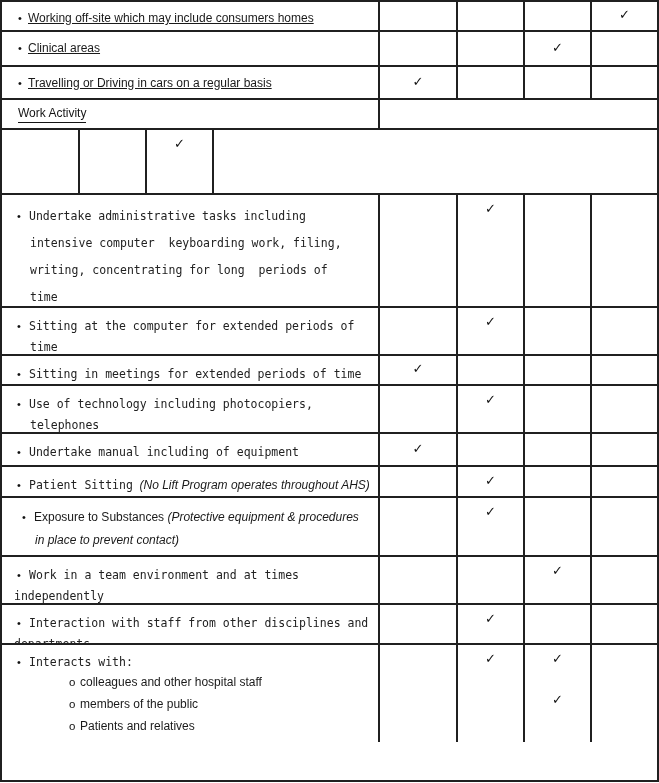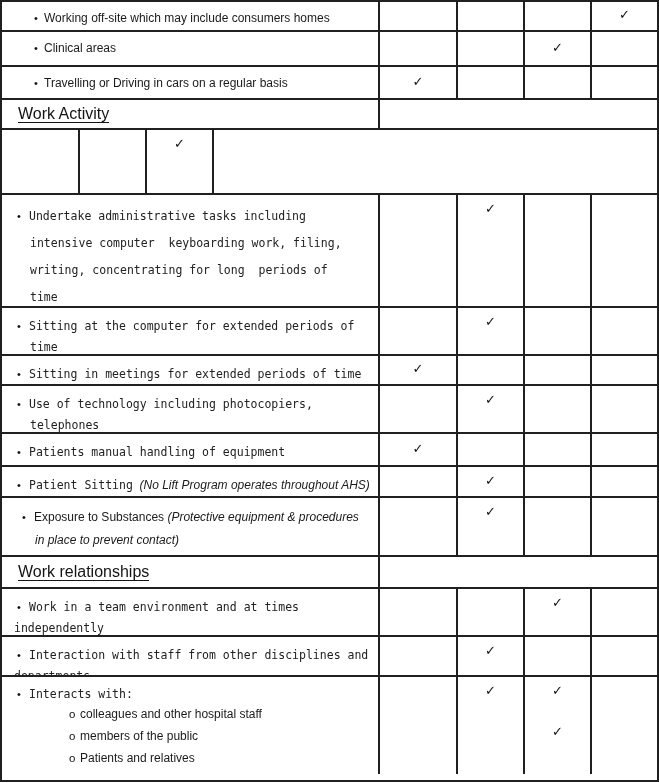--- a/index.html
+++ b/index.html
@@ -25,34 +25,34 @@
   }
   .mark.center{top:50%;transform:translate(-50%,-58%);}
   .line{white-space:pre;}
   .seg.mono{font-family:"DejaVu Sans Mono",monospace;font-size:11.5px;color:#222;}
   .seg.sans{font-family:"Liberation Sans",sans-serif;font-size:12px;color:#1a1a1a;}
   .seg.italic{font-family:"Liberation Sans",sans-serif;font-size:12px;font-style:italic;color:#1a1a1a;}
   
   .mono-row{padding-left:15px;}
   .mono-row .line{line-height:20px;}
   .mono-row.spacing-wide .line{line-height:25px;}
-  .sans-row{padding-left:32px;}
+  .sans-row{padding-left:16px;text-decoration:underline;}
   .sans-row .line{line-height:16px;}
   .sans2-row{padding-left:20px;}
   .sans2-row .line{line-height:22px;}
   .bullet{display:inline-block;width:12px;font-size:11px;color:#111;
     font-family:"Liberation Sans",sans-serif;}
   .sans-row .bullet{width:10px;}
   .cont.hang{padding-left:13px;}
   .cont.flush{margin-left:-3px;}
   .cont.hang-sans{padding-left:13px;}
   
   .section-cell{padding:0 0 0 16px;display:flex;align-items:center;}
   .section-label{
-    font-family:"Liberation Sans",sans-serif;font-size:16px;color:#141414;
+    font-family:"Liberation Sans",sans-serif;font-size:12px;color:#141414;
     border-bottom:1.5px solid #141414;padding-bottom:1px;line-height:15px;text-align:right;
   }
   
   .sub-line{white-space:pre;line-height:22px;padding-left:52px;
     font-family:Liberation Sans, sans-serif;font-size:12px;color:#1a1a1a;}
   .sub-marker{display:inline-block;width:11px;font-size:11.5px;color:#111;}
   .row16 .line{line-height:18px;}
 </style>
 </head>
 <body>
@@ -149,21 +149,21 @@
       </div>
       <div class="cell check-cell c1"></div>
       <div class="cell check-cell c2">
         <span class="mark" style="top: 7px;">✓</span>
       </div>
       <div class="cell check-cell c3"></div>
       <div class="cell check-cell c4"></div>
     </div>
     <div class="row row10" style="height: 33px;">
       <div class="cell main mono-row">
-        <div class="line first"><span class="bullet">•</span><span class="seg mono">Patients manual handling of equipment</span></div>
+        <div class="line first"><span class="bullet">•</span><span class="seg mono">Undertake manual including of equipment</span></div>
       </div>
       <div class="cell check-cell c1">
         <span class="mark center">✓</span>
       </div>
       <div class="cell check-cell c2"></div>
       <div class="cell check-cell c3"></div>
       <div class="cell check-cell c4"></div>
     </div>
     <div class="row row11" style="height: 31px;">
       <div class="cell main mono-row">
@@ -181,26 +181,20 @@
         <div class="line first"><span class="bullet">•</span><span class="seg sans">Exposure to Substances </span><span class="seg italic">(Protective equipment &amp; procedures</span></div>
         <div class="line cont hang-sans"><span class="seg italic">in place to prevent contact)</span></div>
       </div>
       <div class="cell check-cell c1"></div>
       <div class="cell check-cell c2">
         <span class="mark" style="top: 7px;">✓</span>
       </div>
       <div class="cell check-cell c3"></div>
       <div class="cell check-cell c4"></div>
     </div>
-    <div class="row row13" style="height: 32px;">
-      <div class="cell main section-cell">
-        <span class="section-label">Work relationships</span>
-      </div>
-      <div class="cell merged"></div>
-    </div>
     <div class="row row14" style="height: 48px;">
       <div class="cell main mono-row">
         <div class="line first"><span class="bullet">•</span><span class="seg mono">Work in a team environment and at times</span></div>
         <div class="line cont flush"><span class="seg mono">independently</span></div>
       </div>
       <div class="cell check-cell c1"></div>
       <div class="cell check-cell c2"></div>
       <div class="cell check-cell c3">
         <span class="mark" style="top: 7px;">✓</span>
       </div>

